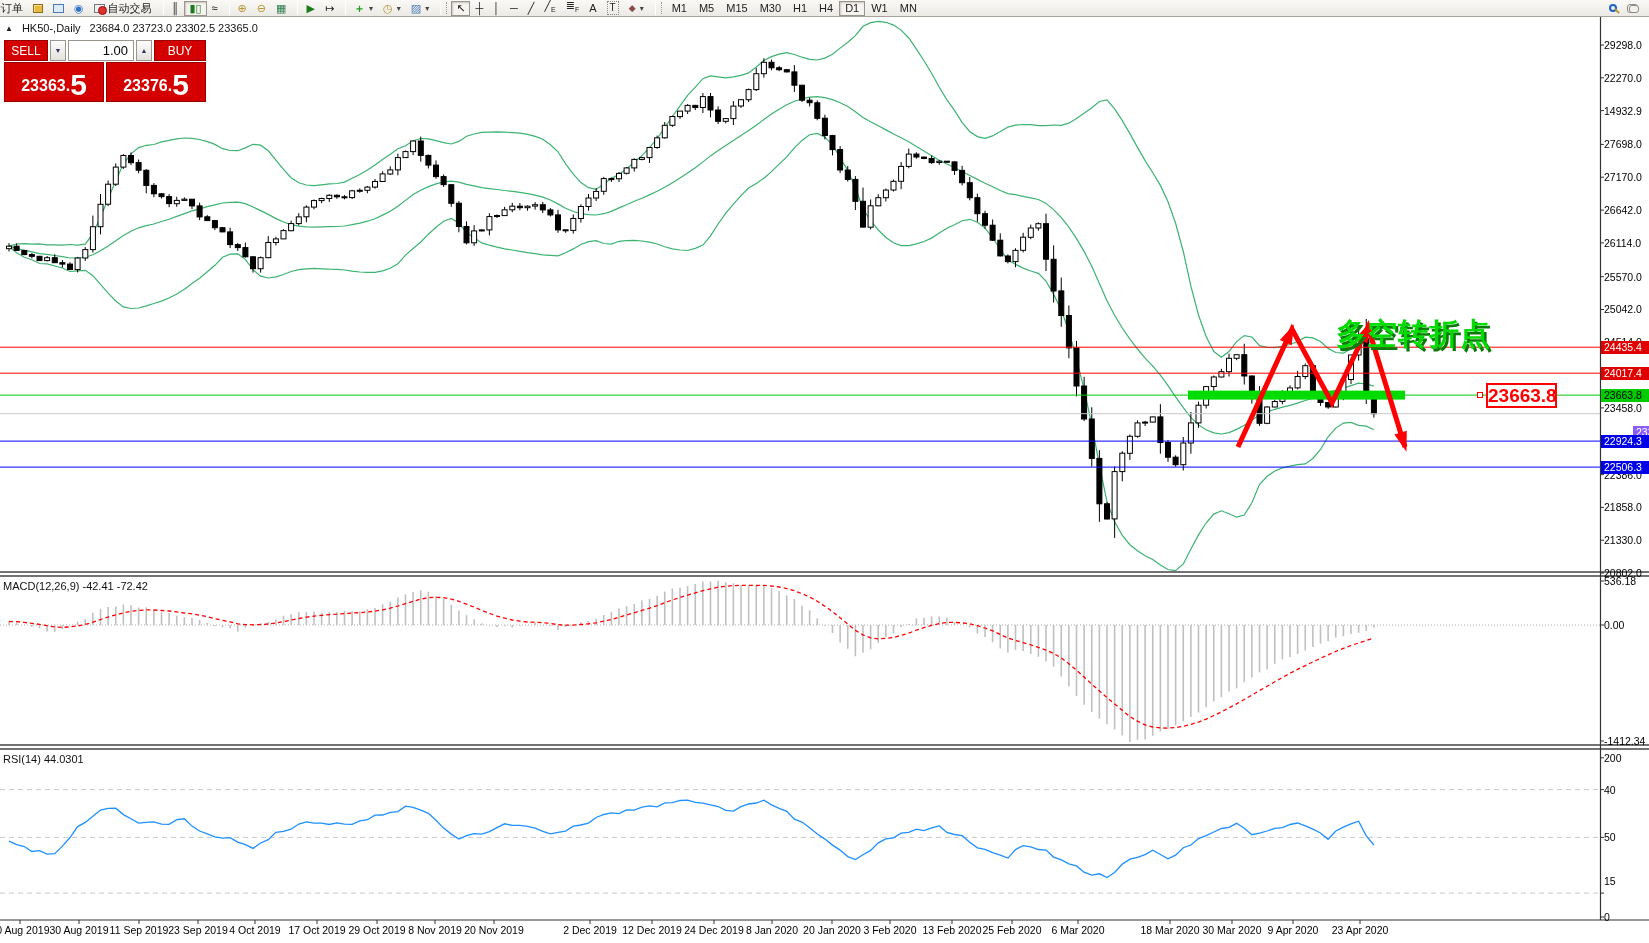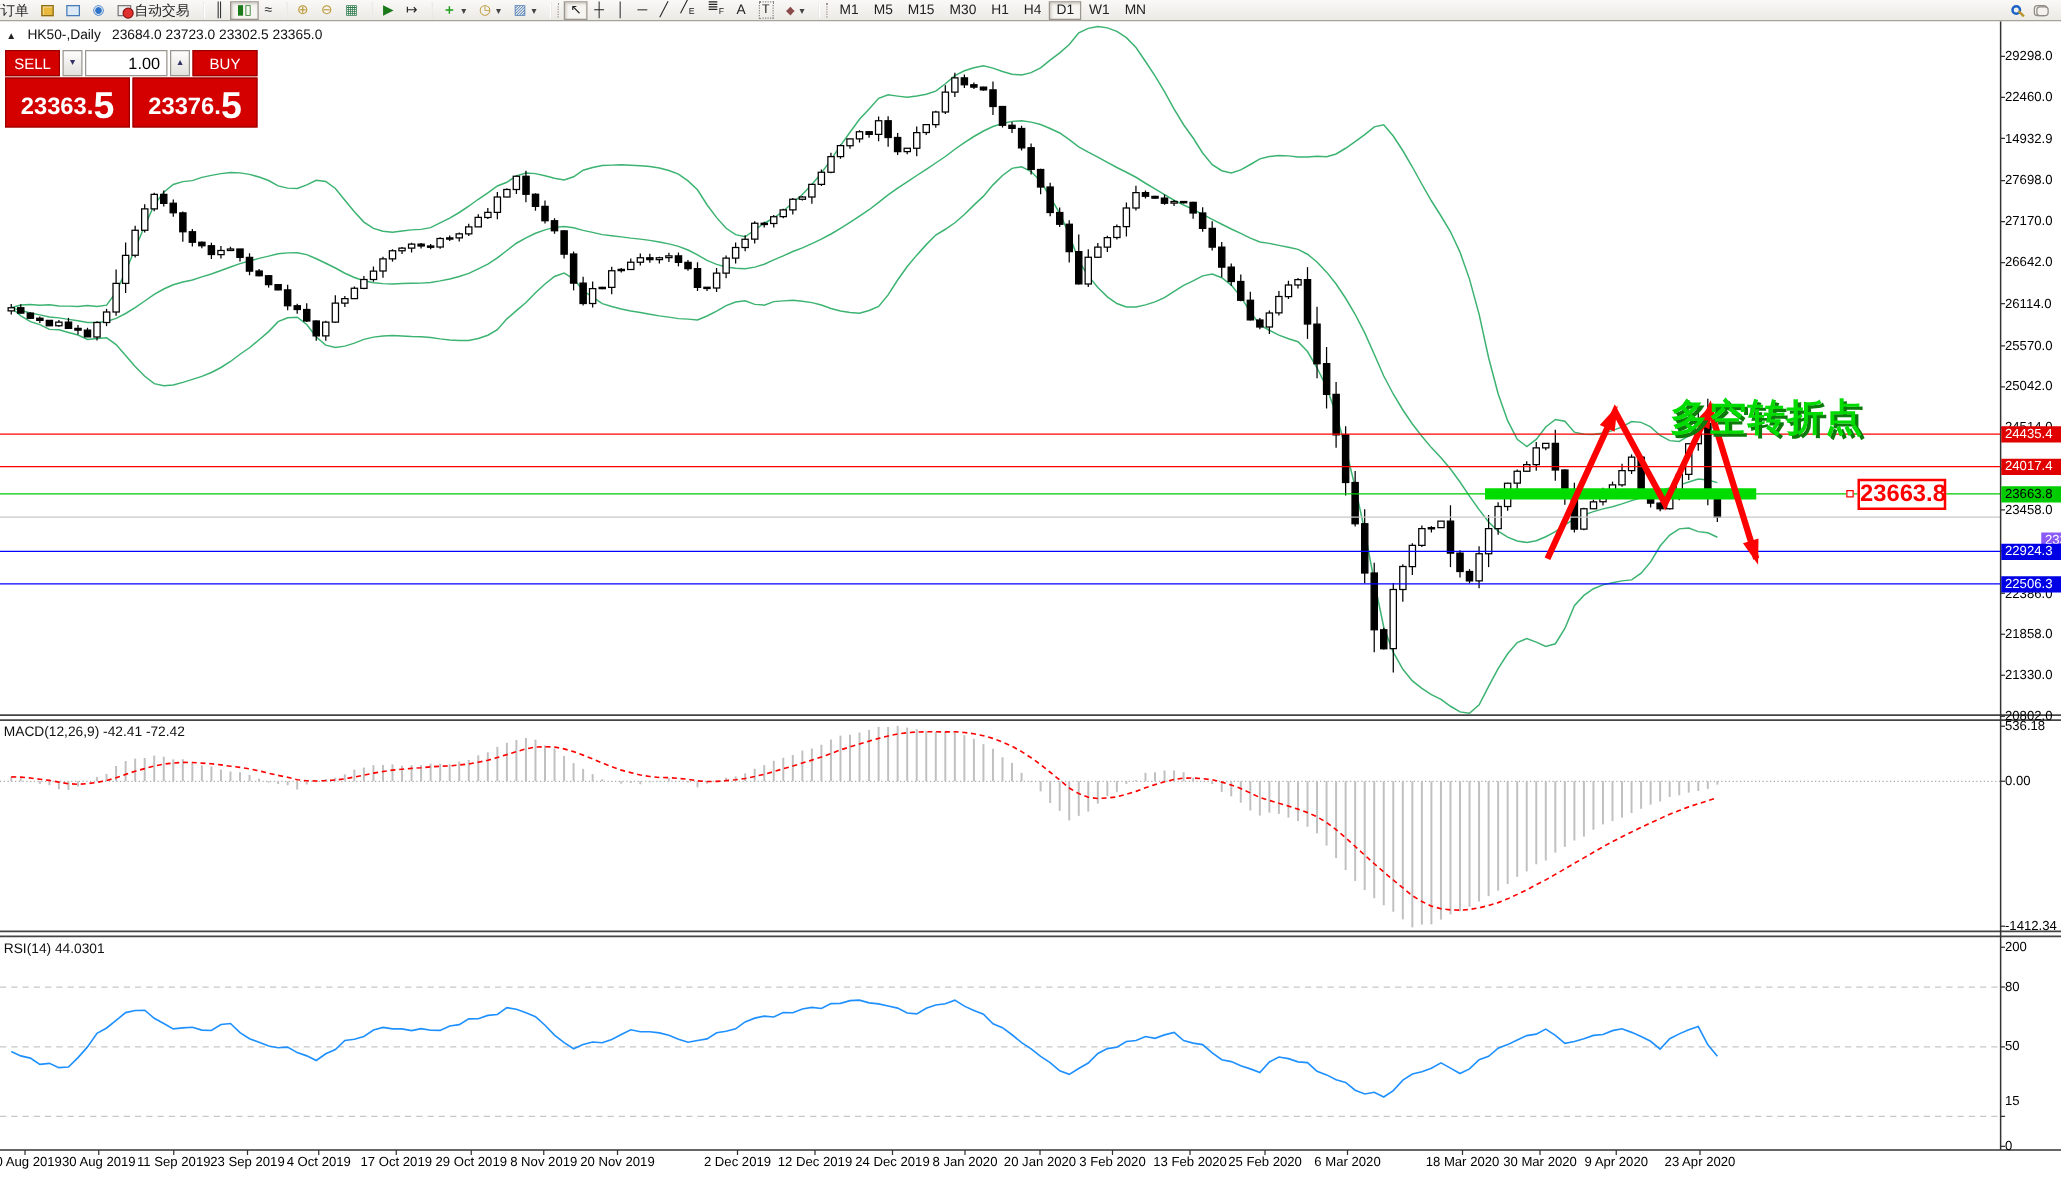--- a/index.html
+++ b/index.html
@@ -45,21 +45,21 @@
   .oc-btn { color:#fff; background:#d40000; border:1px solid #9b0000; font-size:12px;
     display:flex; align-items:center; justify-content:center; }
   #oc-sell { width:44px; } #oc-buy { width:52px; }
   .spin { width:16px; background:linear-gradient(#fdfdfd,#e3e1dc); border:1px solid #9a968e;
     font-size:7px; color:#336; display:flex; align-items:center; justify-content:center; }
   #oc-vol { width:66px; border:1px solid #9a968e; font-size:13px; text-align:right; padding-right:5px;
     font-family:"Liberation Sans",sans-serif; }
   #oc-row2 { display:flex; gap:2px; margin-top:1px; height:40px; }
   .oc-price { flex:1; background:#d40000; border:1px solid #9b0000; color:#fff; display:flex;
     align-items:flex-end; justify-content:center; padding-bottom:3px; }
-  .oc-price .sm { font-size:19px; font-weight:bold; line-height:24px; }
+  .oc-price .sm { font-size:16px; font-weight:bold; line-height:24px; }
   .oc-price .lg { font-size:30px; font-weight:bold; line-height:26px; }
 
   #macd-label,#rsi-label { position:absolute; left:3px; font-size:11px; color:#111; }
   #macd-label { top:580px; } #rsi-label { top:753px; }
 
   .ylab { position:absolute; left:1604px; width:45px; font-size:10.5px; color:#000; }
   .tag  { position:absolute; left:1601px; width:63px; height:13px; font-size:10.5px;
     line-height:13px; padding-left:3px; }
 
   .dlab { position:absolute; top:924px; width:76px; margin-left:-38px; text-align:center;
@@ -824,41 +824,41 @@
         <span class="lg">5</span>
     </div>
   </div>
 </div>
 
 <div id="macd-label">MACD(12,26,9) -42.41 -72.42</div>
 <div id="rsi-label">RSI(14) 44.0301</div>
 
 <div id="y-labels">
     <div class="ylab" style="top: 39px;">29298.0</div>
-    <div class="ylab" style="top: 71.8136px;">22460.0</div>
+    <div class="ylab" style="top: 71.8136px;">22270.0</div>
     <div class="ylab" style="top: 104.627px;">14932.9</div>
     <div class="ylab" style="top: 138.435px;">27698.0</div>
     <div class="ylab" style="top: 171.249px;">27170.0</div>
     <div class="ylab" style="top: 204.062px;">26642.0</div>
     <div class="ylab" style="top: 236.876px;">26114.0</div>
     <div class="ylab" style="top: 270.684px;">25570.0</div>
     <div class="ylab" style="top: 303.497px;">25042.0</div>
     <div class="ylab" style="top: 336.311px;">24514.0</div>
     <div class="ylab" style="top: 369.124px;">23986.0</div>
     <div class="ylab" style="top: 401.938px;">23458.0</div>
     <div class="ylab" style="top: 434.752px;">22930.0</div>
     <div class="ylab" style="top: 468.56px;">22386.0</div>
     <div class="ylab" style="top: 501.373px;">21858.0</div>
     <div class="ylab" style="top: 534.187px;">21330.0</div>
     <div class="ylab" style="top: 567px;">20802.0</div>
     <div class="ylab" style="top: 574.953px;">536.18</div>
     <div class="ylab" style="top: 619px;">0.00</div>
     <div class="ylab" style="top: 735.024px;">-1412.34</div>
     <div class="ylab" style="top: 751.8px;">200</div>
-    <div class="ylab" style="top: 783.64px;">80</div>
+    <div class="ylab" style="top: 783.64px;">40</div>
     <div class="ylab" style="top: 831.4px;">50</div>
     <div class="ylab" style="top: 875px;">15</div>
     <div class="ylab" style="top: 911px;">0</div>
   </div>
 <div id="tags-layer">
     <div class="tag" style="top: 340.696px; background: rgb(224, 0, 0); color: rgb(255, 255, 255);">24435.4</div>
     <div class="tag" style="top: 366.673px; background: rgb(224, 0, 0); color: rgb(255, 255, 255);">24017.4</div>
     <div class="tag" style="top: 388.648px; background: rgb(0, 204, 0); color: rgb(0, 0, 0);">23663.8</div>
     <div class="tag" style="top: 426px; background: #8b5cf6; color: rgb(255, 255, 255); margin-left: 32px;">23365.0</div>
     <div class="tag" style="top: 434.606px; background: rgb(0, 0, 230); color: rgb(255, 255, 255);">22924.3</div>

